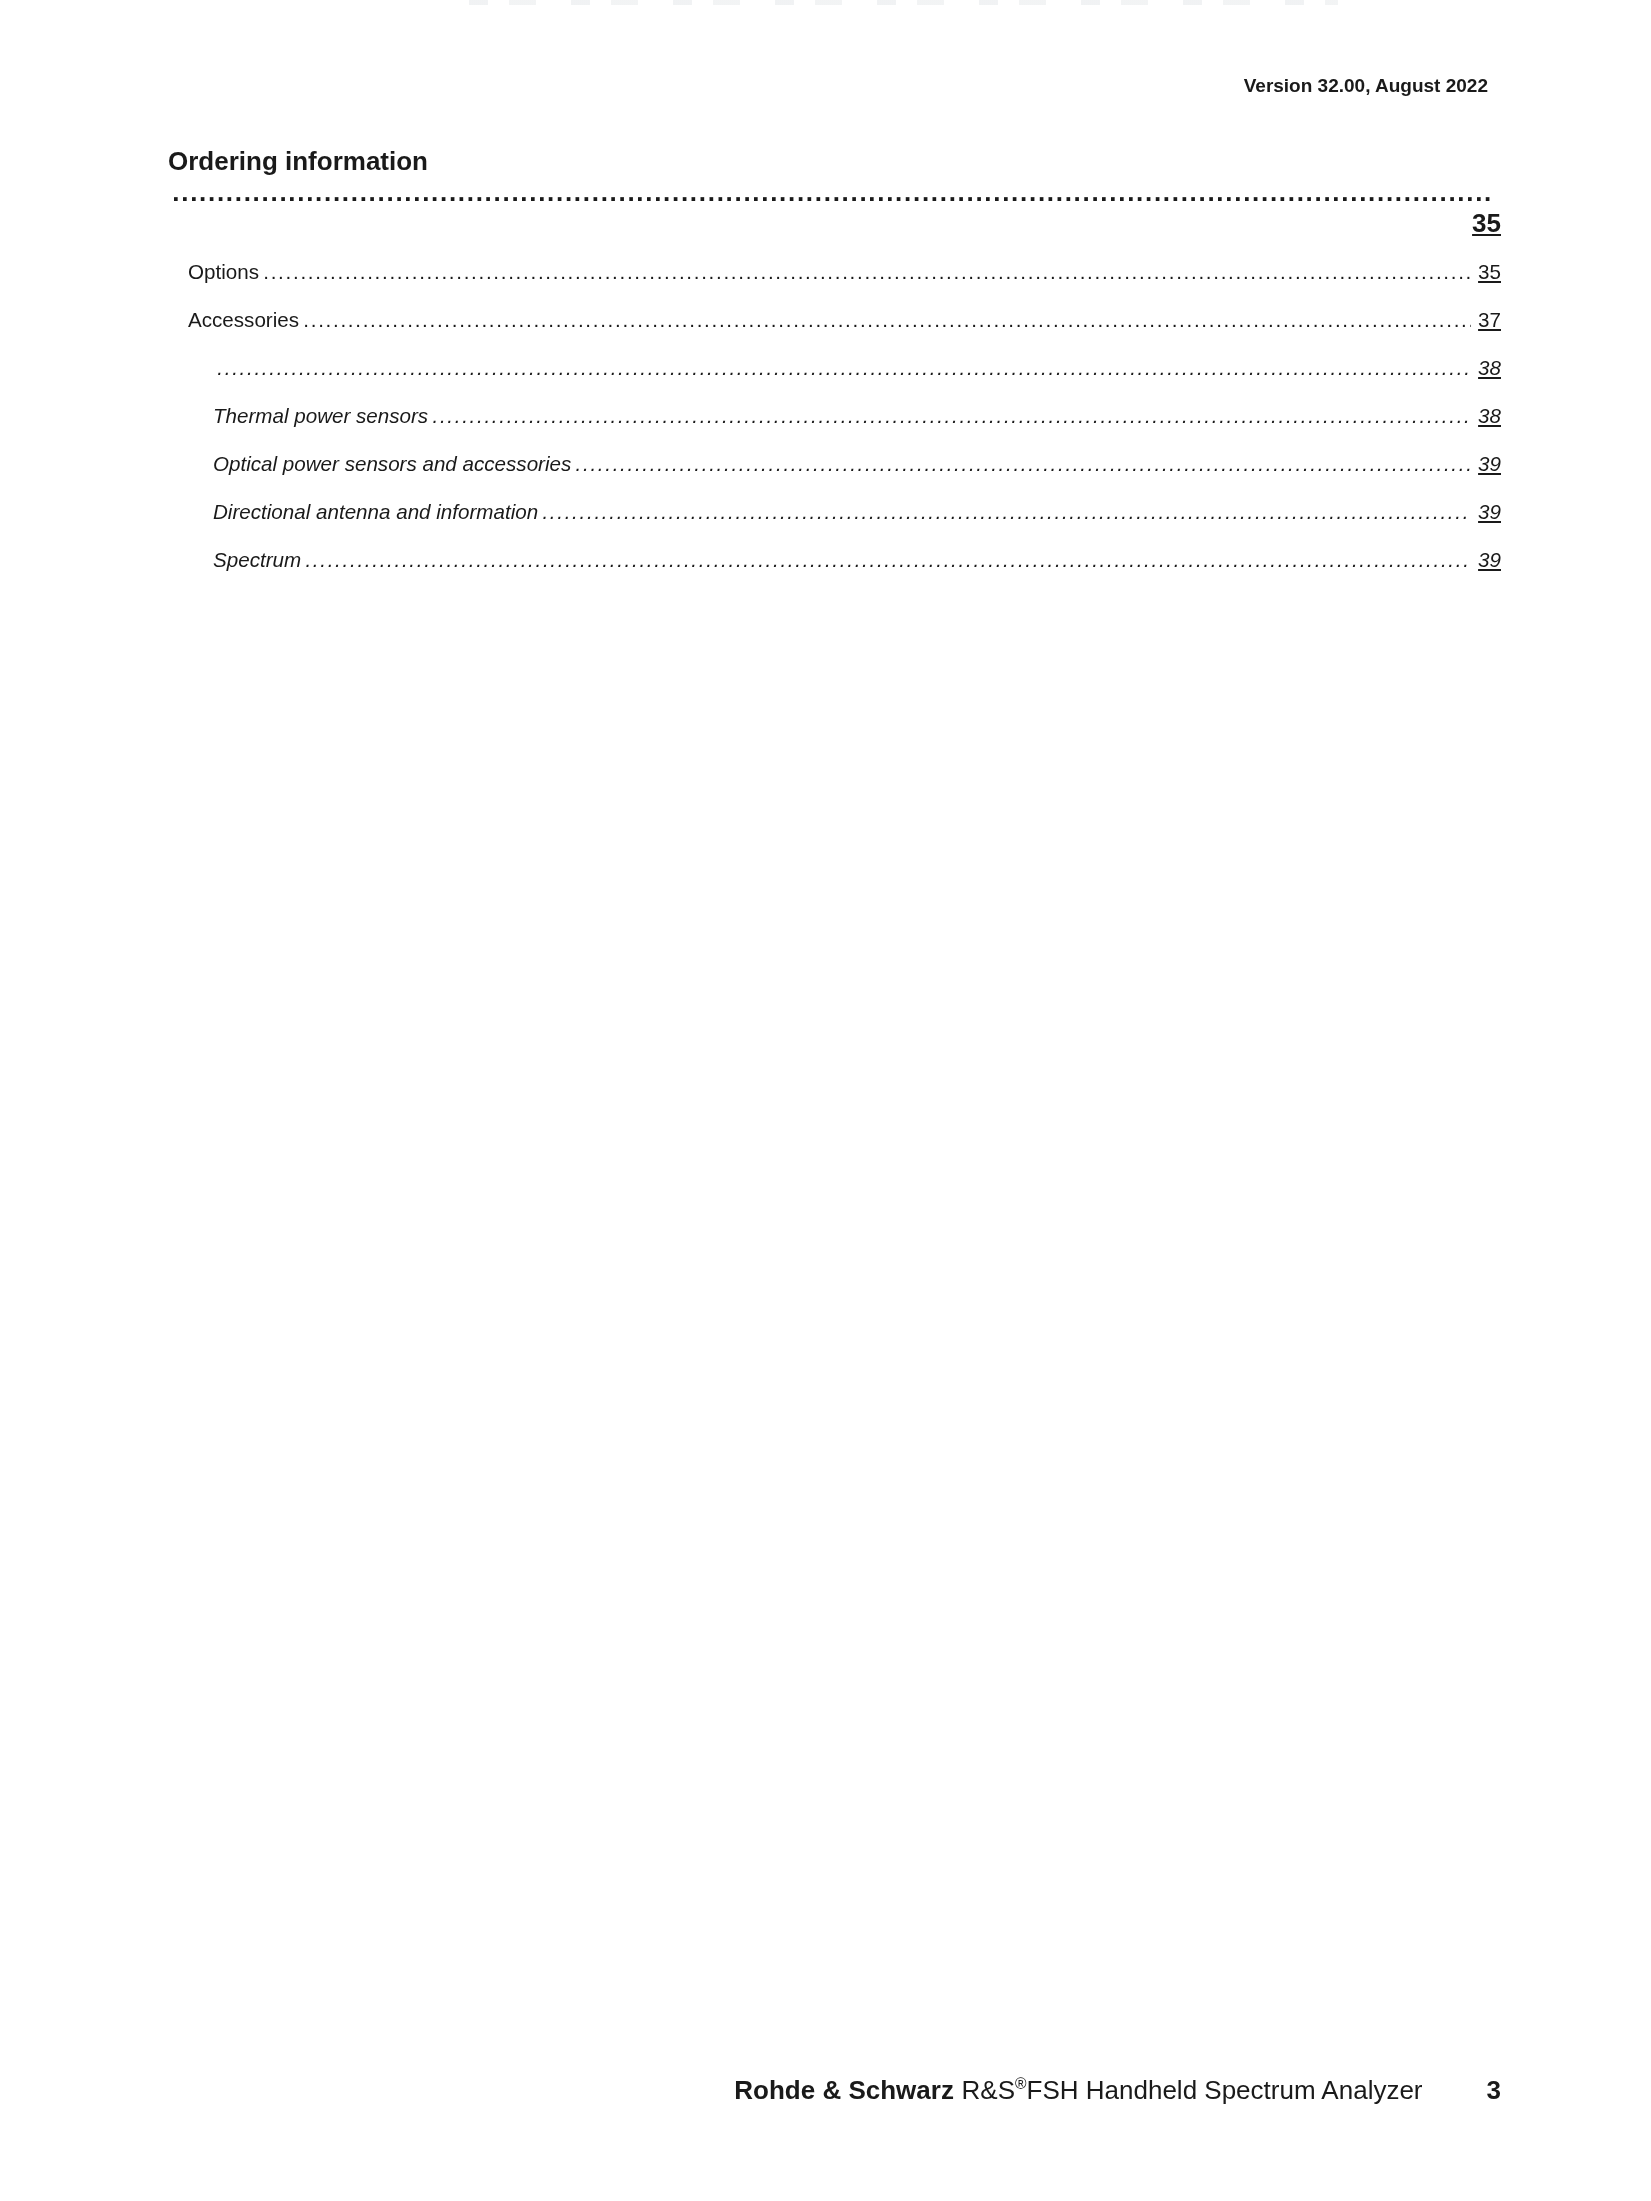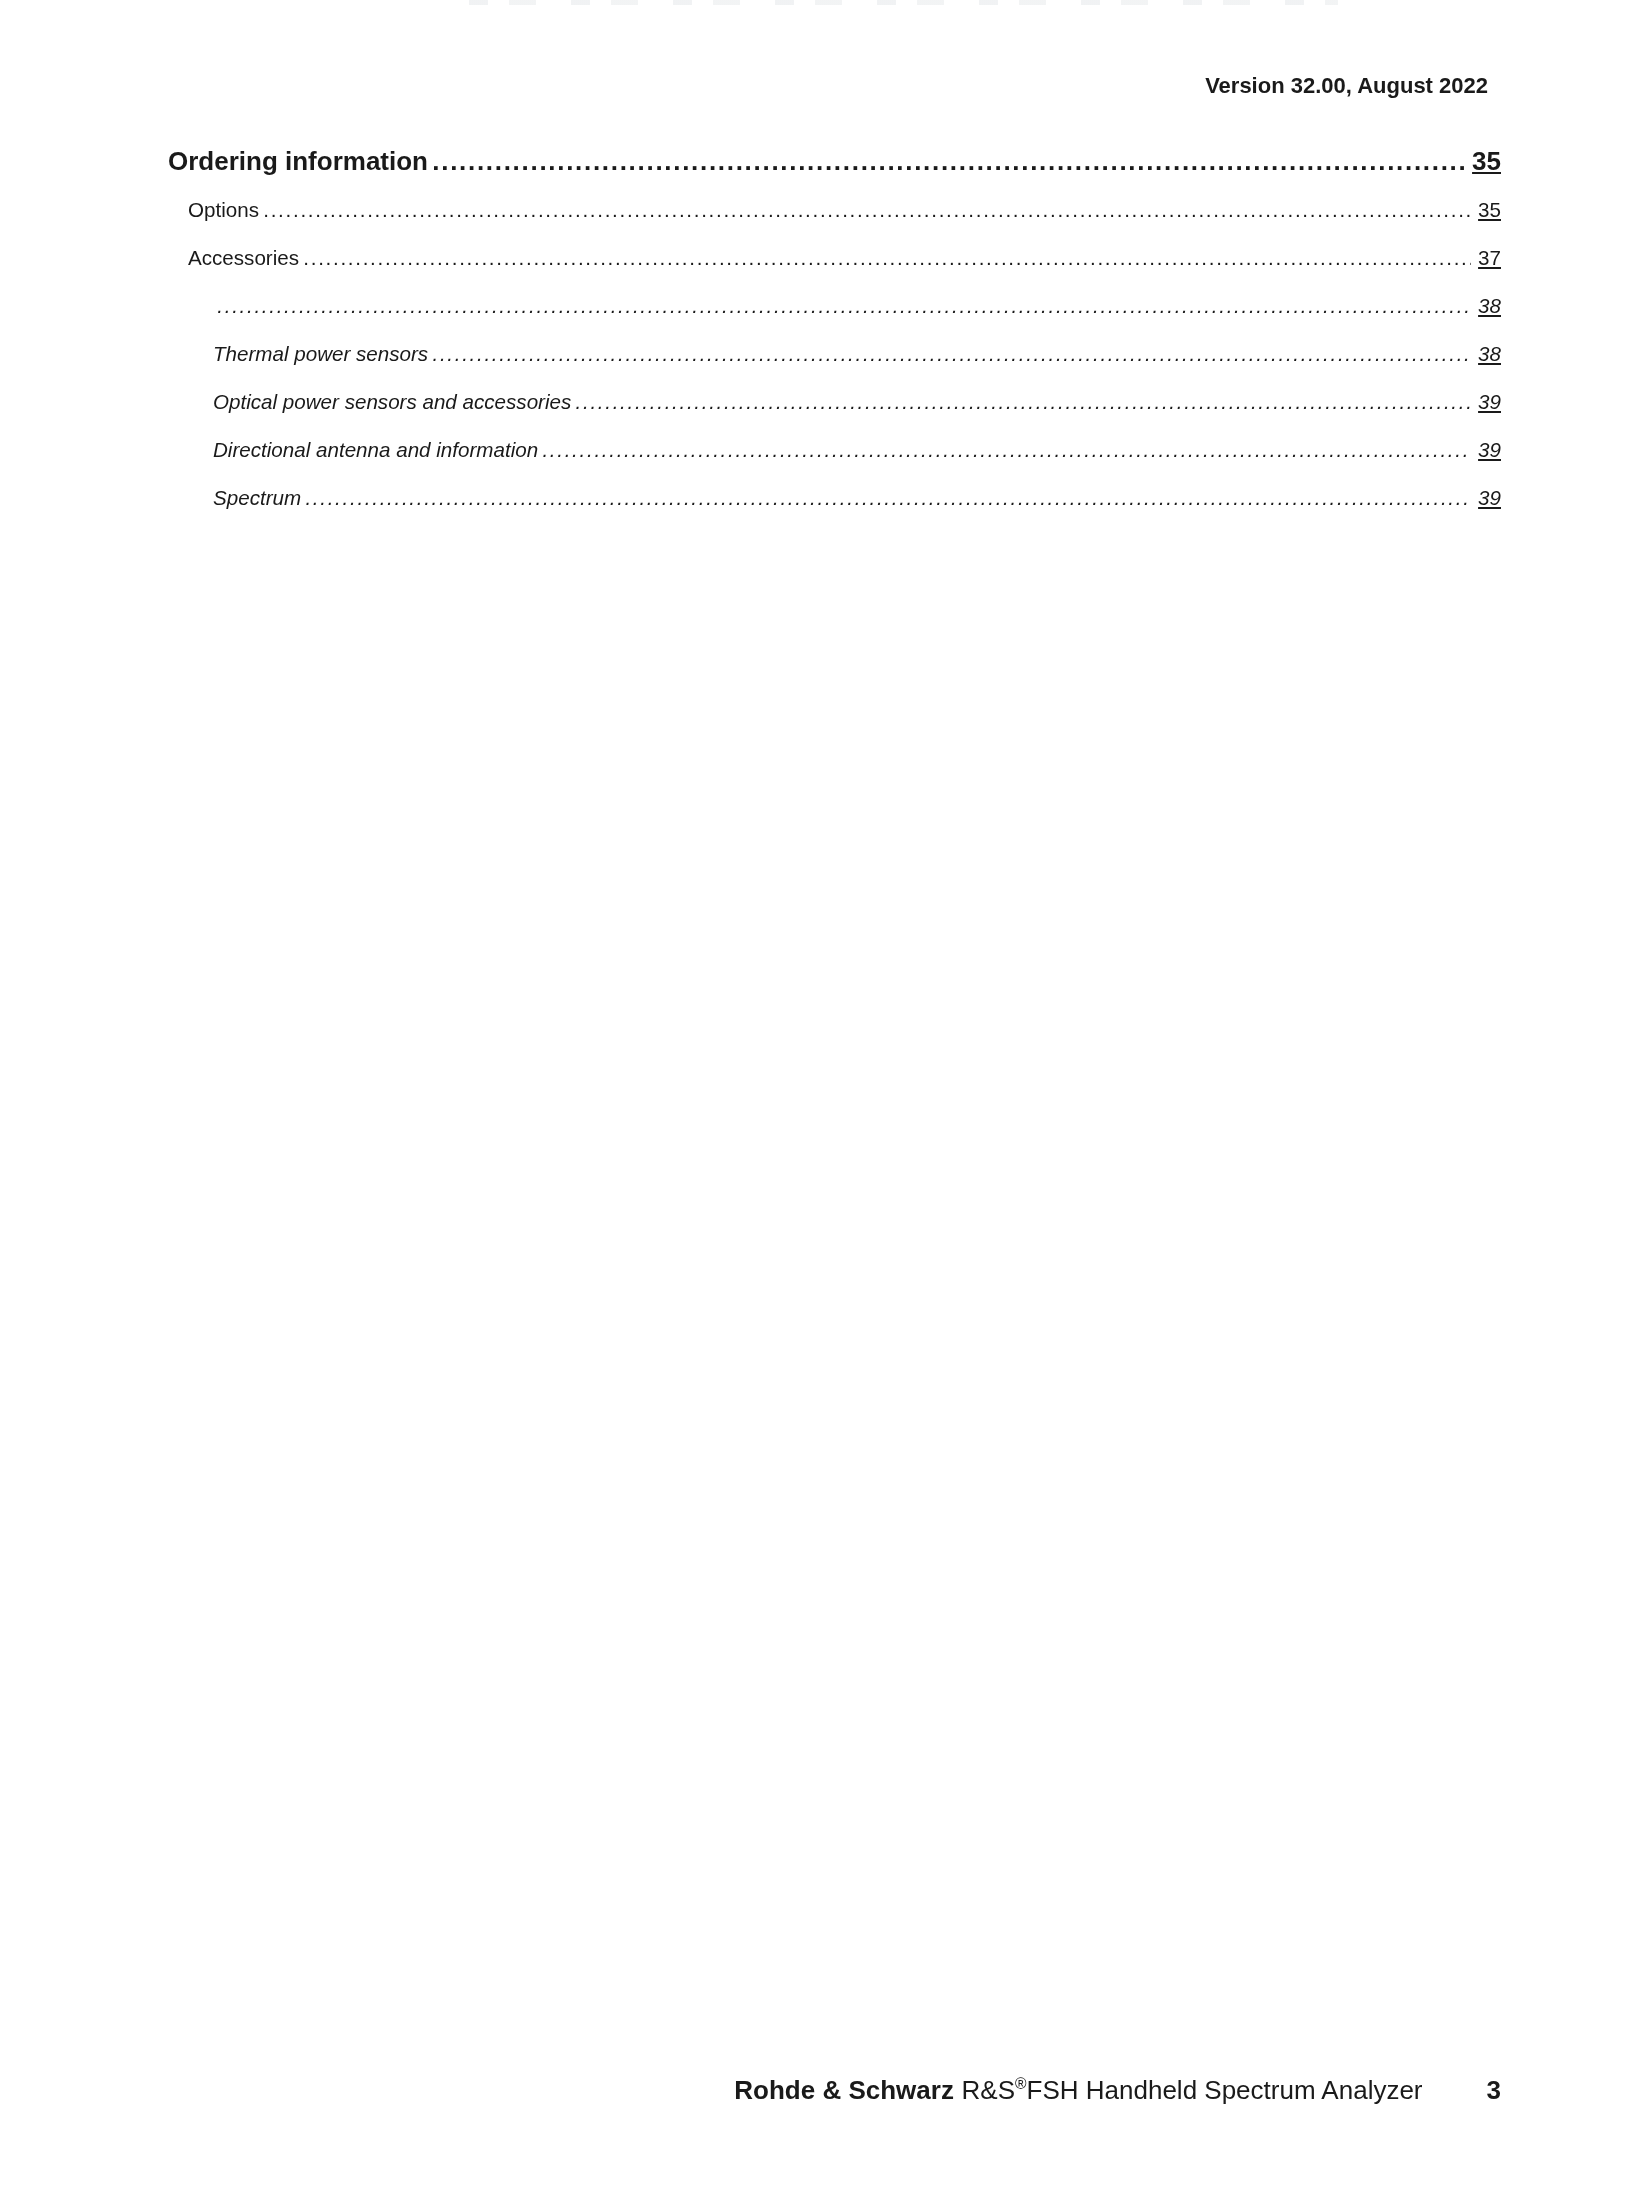--- a/index.html
+++ b/index.html
@@ -23,21 +23,21 @@
     background: repeating-linear-gradient(90deg,
       #eceef0 0 19px, transparent 19px 40px,
       #eef0f1 40px 67px, transparent 67px 102px);
     opacity: 0.75;
   }
 
   .version-header {
     position: absolute;
     top: 74px;
     right: 164px;
-    font-size: 22px;
+    font-size: 19px;
     line-height: 24px;
     font-weight: bold;
     white-space: nowrap;
   }
 
   .toc {
     position: absolute;
     left: 168px;
     right: 151px;
     top: 146px;
@@ -50,20 +50,21 @@
     line-height: 24px;
     margin-bottom: 24px;
   }
   .toc-row > span { white-space: nowrap; }
 
   .toc-row.level-1 {
     font-size: 26px;
     line-height: 31px;
     font-weight: bold;
     margin-bottom: 20.6px;
+    flex-direction: column;
   }
   .toc-row.level-2 { padding-left: 20px; }
   .toc-row.level-3 {
     padding-left: 45px;
     font-style: italic;
   }
 
   .toc-label { flex: none; }
 
   .toc-dots {

